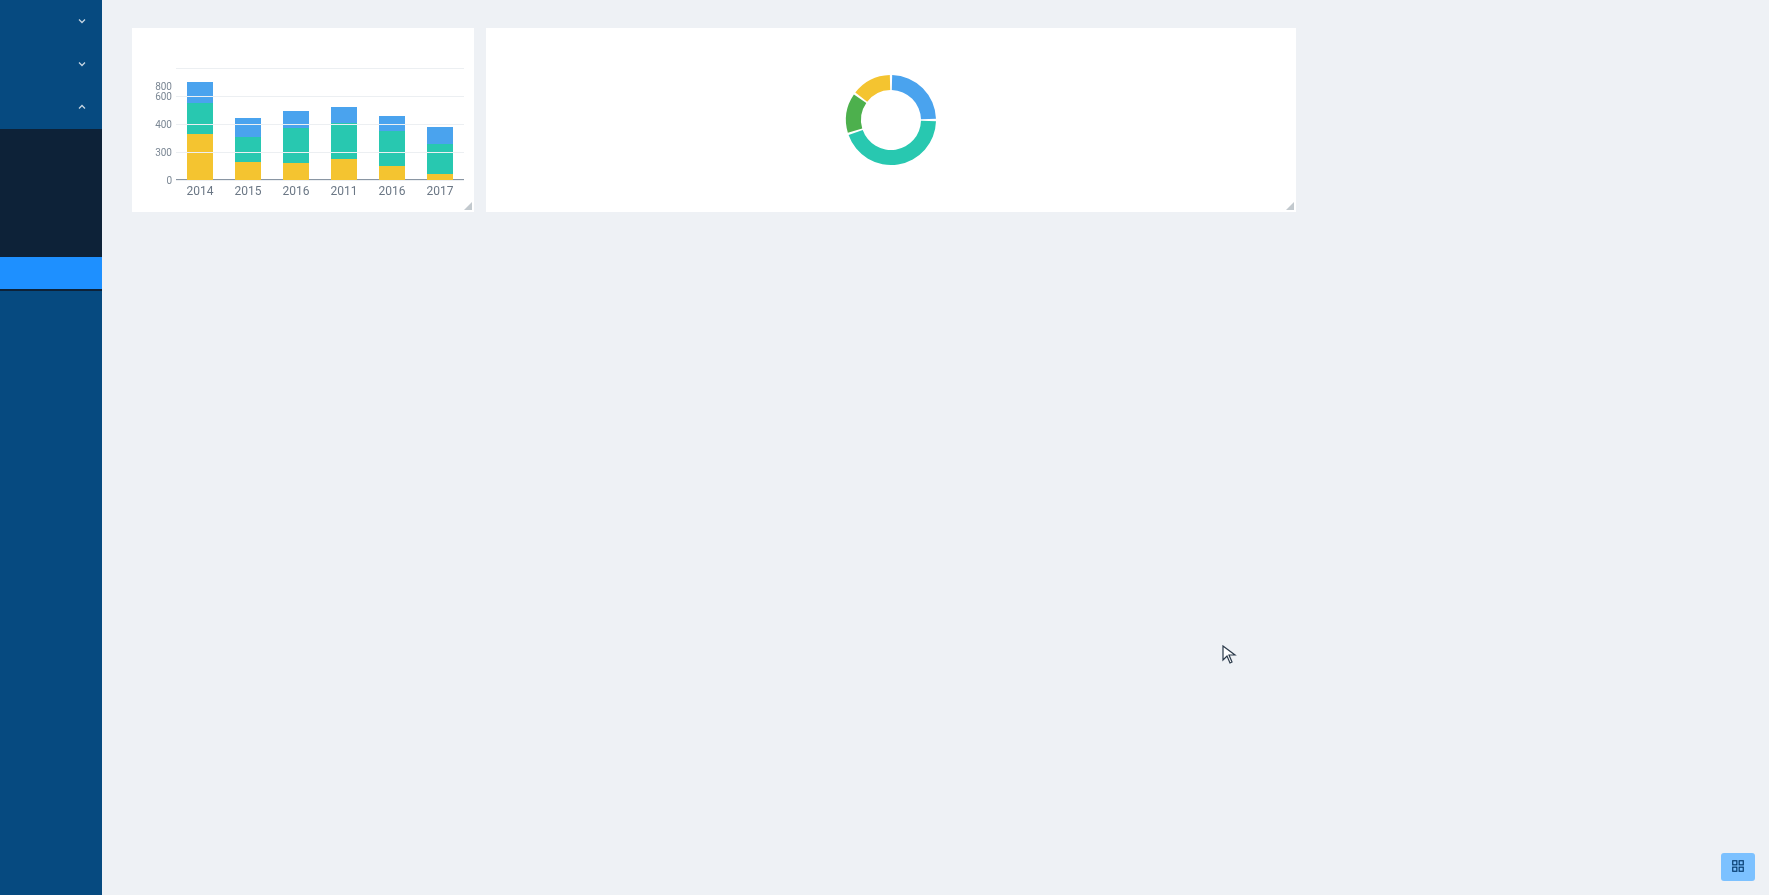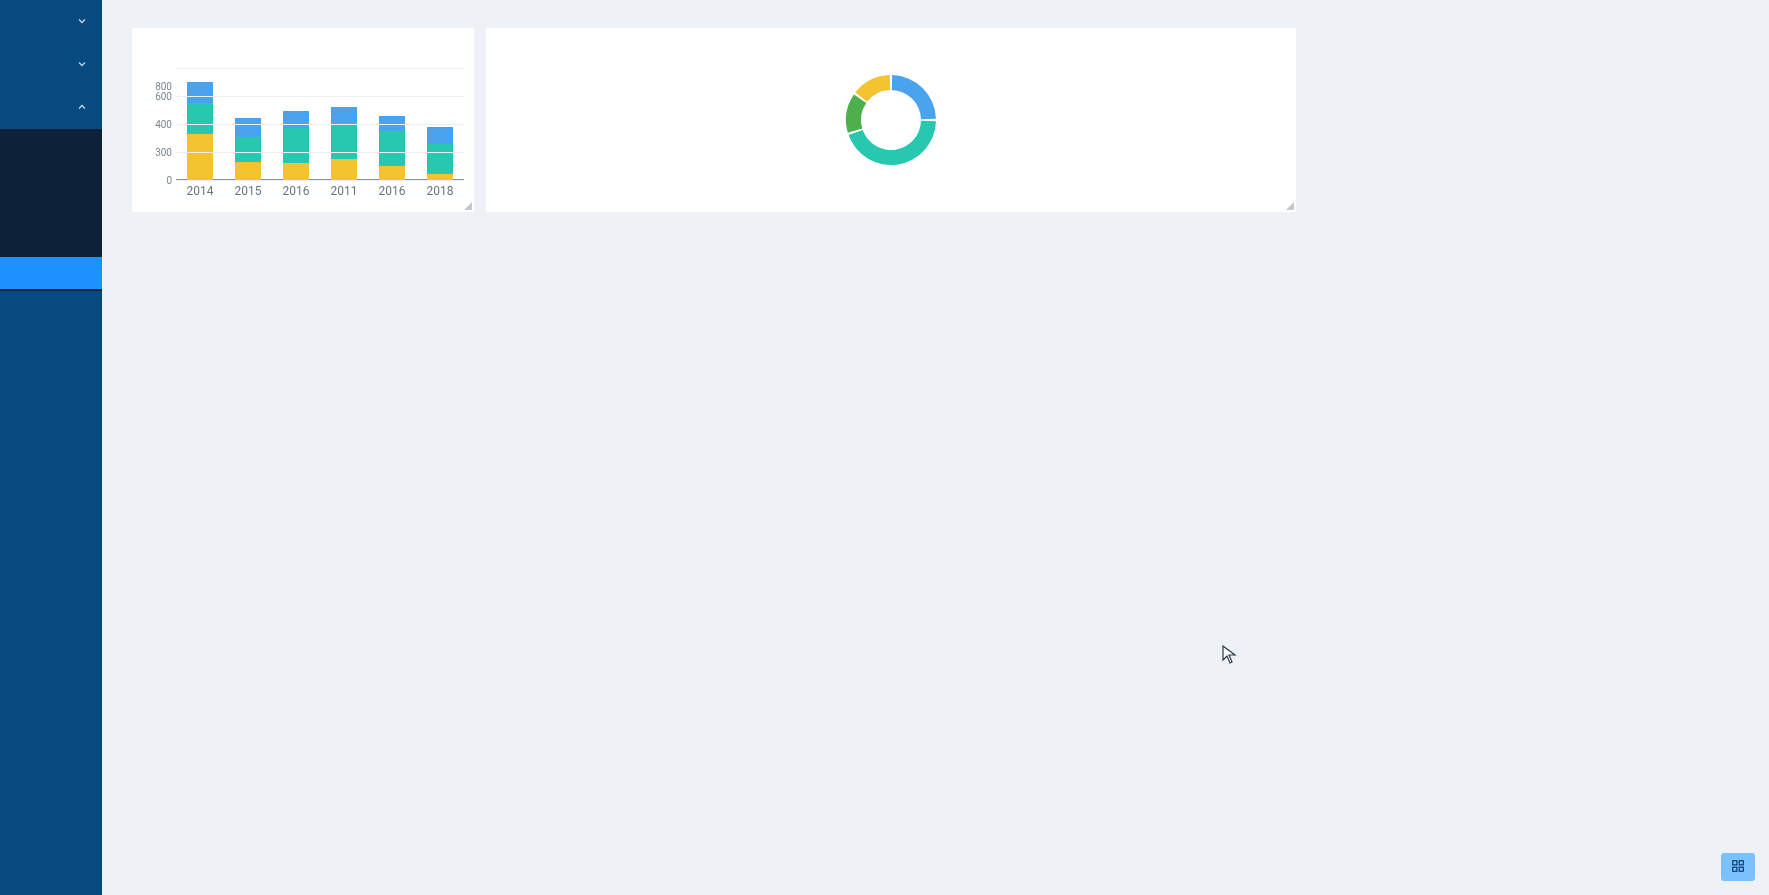--- a/index.html
+++ b/index.html
@@ -243,21 +243,21 @@
           <div class="y-tick-label" style="top: 25%;">600</div>
           <div class="gridline" style="top: 0%;"></div>
           <div class="y-tick-label" style="top: 0%; margin-top: 18px;">800</div>
         </div>
       <div class="x-labels" id="x-labels">
           <div class="x-label">2014</div>
           <div class="x-label">2015</div>
           <div class="x-label">2016</div>
           <div class="x-label">2011</div>
           <div class="x-label">2016</div>
-          <div class="x-label">2018</div>
+          <div class="x-label">2017</div>
         </div>
     </div>
     <div class="resize-handle"></div>
   </section>
 
   <section class="panel panel-donut">
     <svg id="donut-svg" width="100" height="100" viewBox="0 0 100 100">
         <path d="M 51.17796267385429 5.015420376099925 A 45 45 0 0 1 94.98457962390007 48.82203732614571 L 79.98971974926673 49.2146915507638 A 30 30 0 0 0 50.7853084492362 20.01028025073328 Z" fill="#4aa3ee"></path>
         <path d="M 94.98457962390007 51.17796267385429 A 45 45 0 0 1 7.581132900851976 65.0213086655197 L 21.72075526723465 60.01420577701313 A 30 30 0 0 0 79.98971974926673 50.7853084492362 Z" fill="#28c8b0"></path>
         <path d="M 6.853111930931313 62.78069051167652 A 45 45 0 0 1 12.914321512009302 24.511719338382516 L 25.276214341339532 33.00781289225501 A 30 30 0 0 0 21.23540795395421 58.520460341117676 Z" fill="#4db04d"></path>

